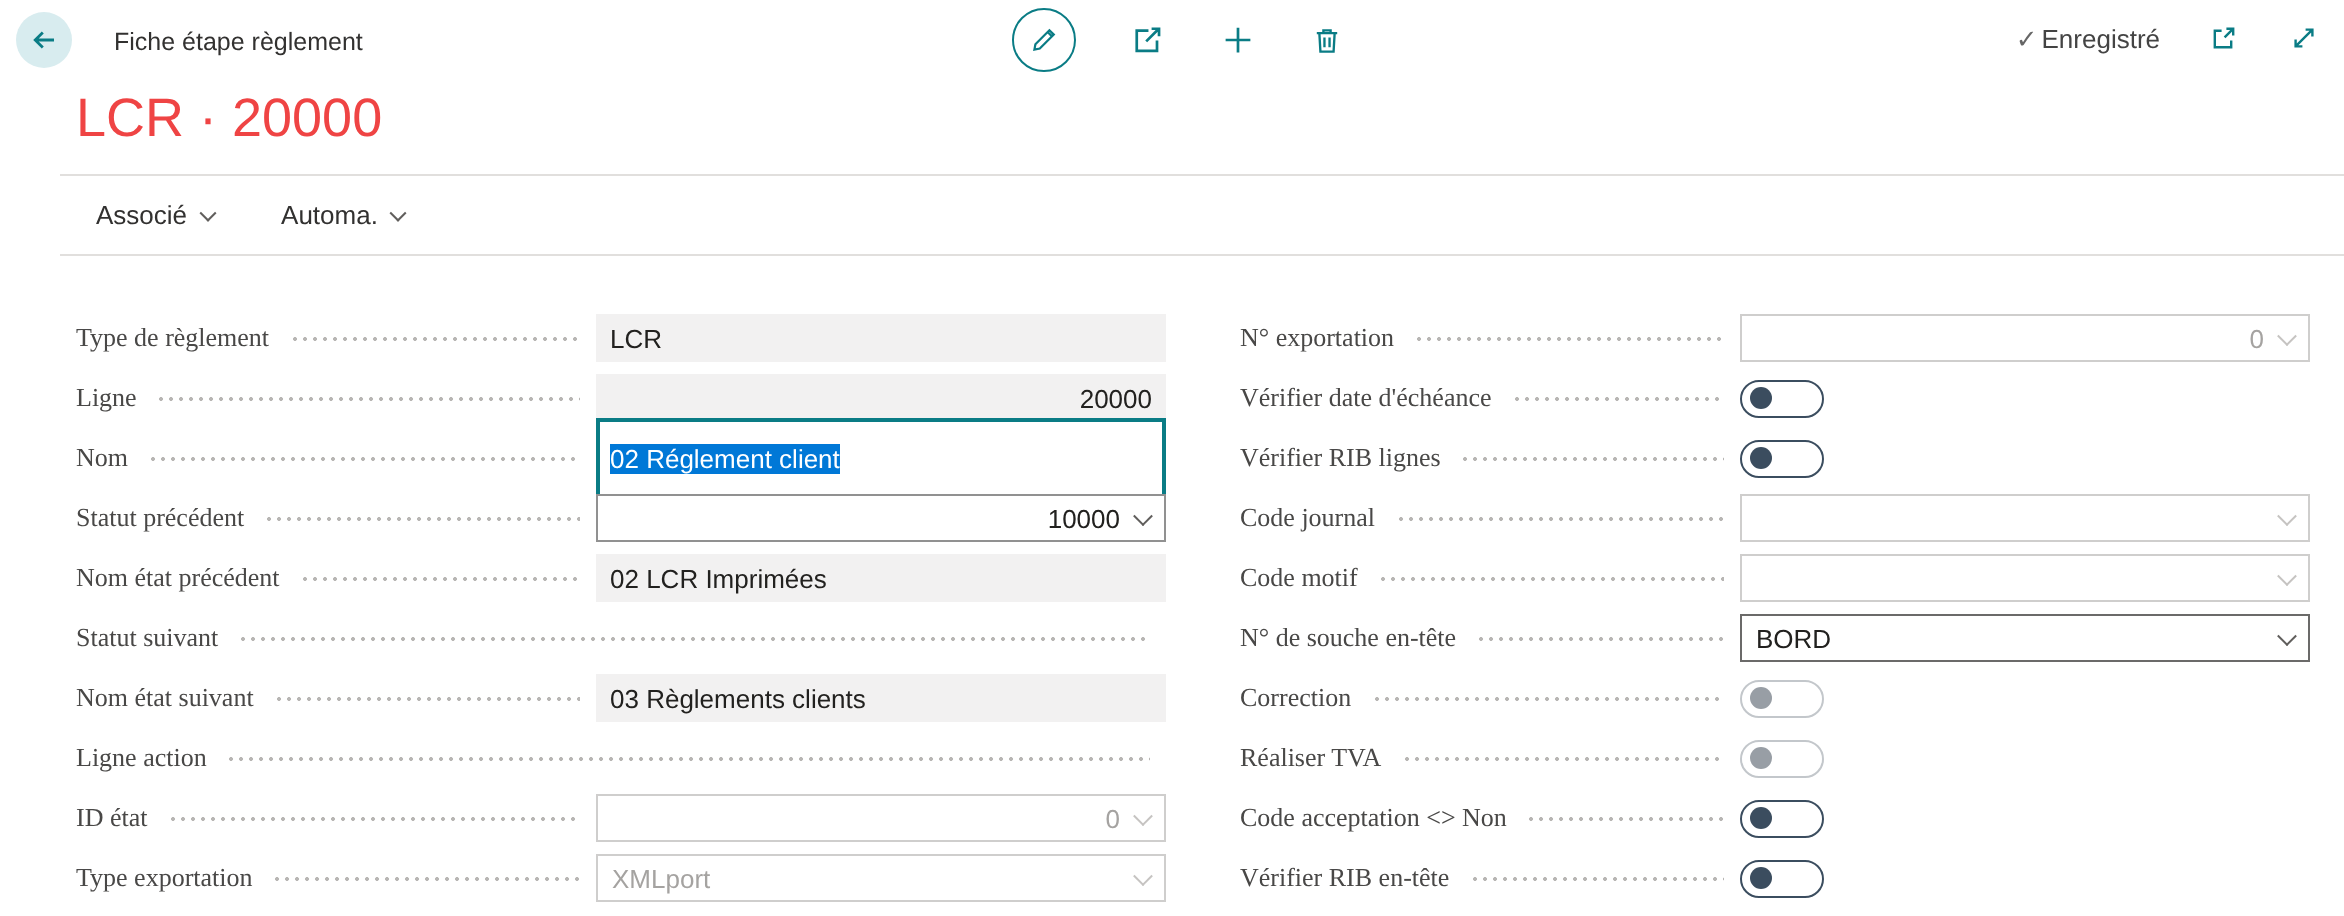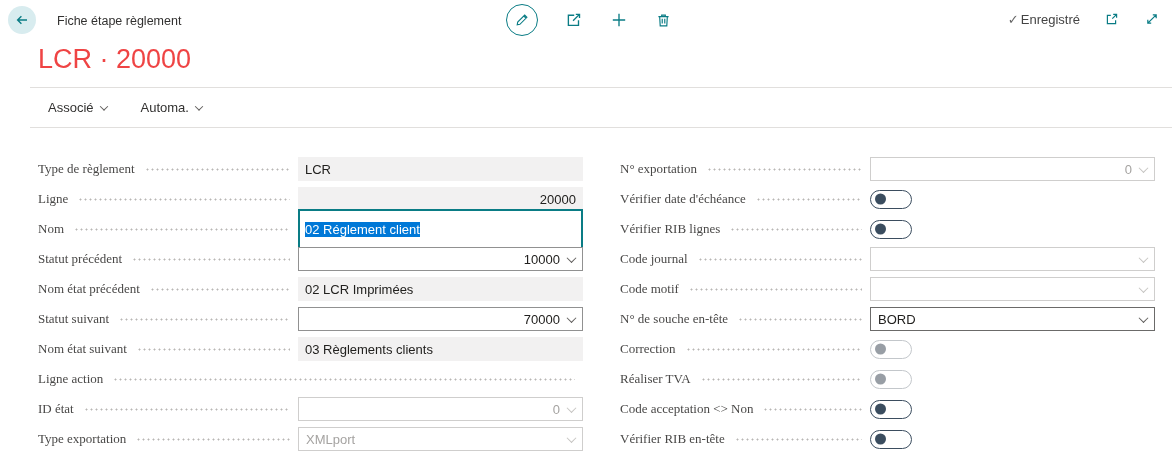--- a/index.html
+++ b/index.html
@@ -184,24 +184,20 @@
       <span class="lbl">Nom état précédent</span>
       <span class="dots"></span>
       <div class="fld gray">
         <span class="val">02 LCR Imprimées</span>
       </div>
     </div>
 
     <div class="row">
       <span class="lbl">Statut suivant</span>
       <span class="dots"></span>
-      <div class="fld combo">
-        <span class="val right">70000</span>
-        <span class="chev"></span>
-      </div>
     </div>
 
     <div class="row">
       <span class="lbl">Nom état suivant</span>
       <span class="dots"></span>
       <div class="fld gray">
         <span class="val">03 Règlements clients</span>
       </div>
     </div>
 

